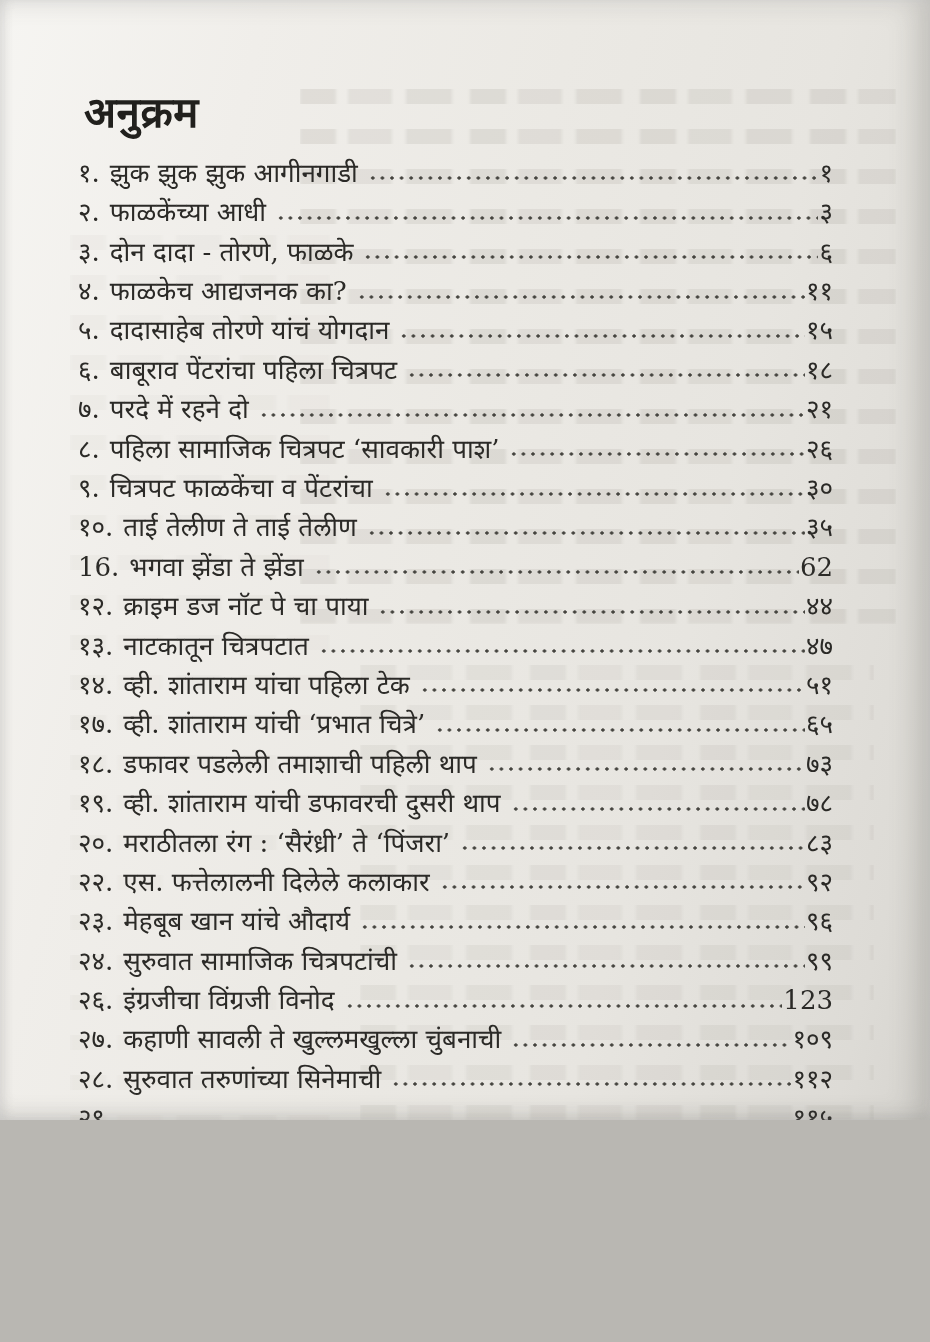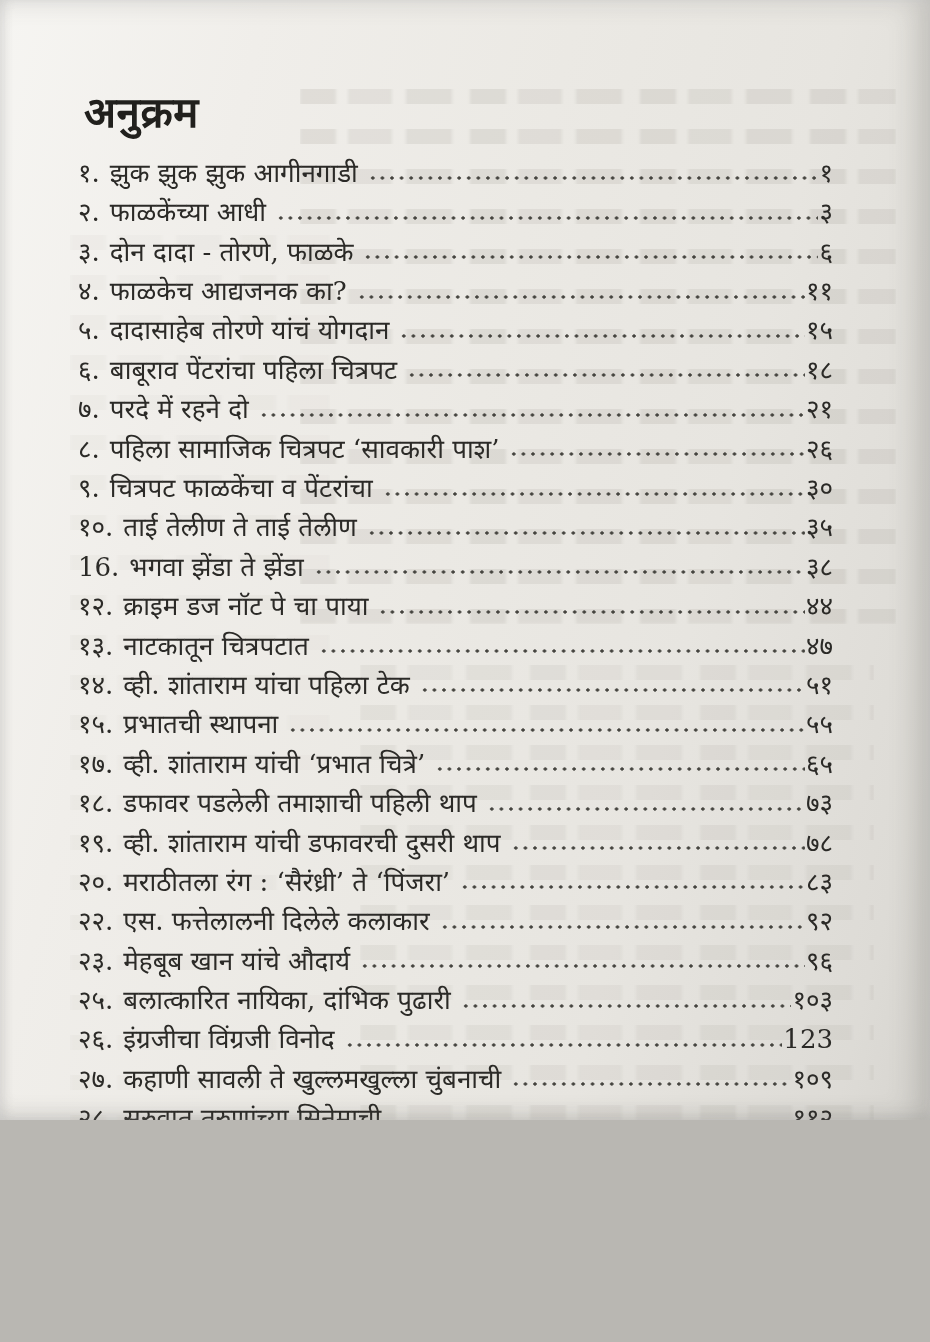--- a/index.html
+++ b/index.html
@@ -169,47 +169,41 @@
       <div class="toc-row">
         <span class="num">१०.</span>
         <span class="ttl">ताई तेलीण ते ताई तेलीण</span>
         <span class="dots"></span>
         <span class="pg">३५</span>
       </div>
       <div class="toc-row">
         <span class="num">16.</span>
         <span class="ttl">भगवा झेंडा ते झेंडा</span>
         <span class="dots"></span>
-        <span class="pg">३८</span>
+        <span class="pg">62</span>
       </div>
       <div class="toc-row">
         <span class="num">१२.</span>
         <span class="ttl">क्राइम डज नॉट पे चा पाया</span>
         <span class="dots"></span>
         <span class="pg">४४</span>
       </div>
       <div class="toc-row">
         <span class="num">१३.</span>
         <span class="ttl">नाटकातून चित्रपटात</span>
         <span class="dots"></span>
         <span class="pg">४७</span>
       </div>
       <div class="toc-row">
         <span class="num">१४.</span>
         <span class="ttl">व्ही. शांताराम यांचा पहिला टेक</span>
         <span class="dots"></span>
         <span class="pg">५१</span>
       </div>
       <div class="toc-row">
-        <span class="num">१५.</span>
-        <span class="ttl">प्रभातची स्थापना</span>
-        <span class="dots"></span>
-        <span class="pg">५५</span>
-      </div>
-      <div class="toc-row">
         <span class="num">१७.</span>
         <span class="ttl">व्ही. शांताराम यांची ‘प्रभात चित्रे’</span>
         <span class="dots"></span>
         <span class="pg">६५</span>
       </div>
       <div class="toc-row">
         <span class="num">१८.</span>
         <span class="ttl">डफावर पडलेली तमाशाची पहिली थाप</span>
         <span class="dots"></span>
         <span class="pg">७३</span>
@@ -232,24 +226,24 @@
         <span class="dots"></span>
         <span class="pg">९२</span>
       </div>
       <div class="toc-row">
         <span class="num">२३.</span>
         <span class="ttl">मेहबूब खान यांचे औदार्य</span>
         <span class="dots"></span>
         <span class="pg">९६</span>
       </div>
       <div class="toc-row">
-        <span class="num">२५.</span>
-        <span class="ttl">बलात्कारित नायिका, दांभिक पुढारी</span>
-        <span class="dots"></span>
-        <span class="pg">१०३</span>
+        <span class="num">२४.</span>
+        <span class="ttl">सुरुवात सामाजिक चित्रपटांची</span>
+        <span class="dots"></span>
+        <span class="pg">९९</span>
       </div>
       <div class="toc-row">
         <span class="num">२६.</span>
         <span class="ttl">इंग्रजीचा विंग्रजी विनोद</span>
         <span class="dots"></span>
         <span class="pg">123</span>
       </div>
       <div class="toc-row">
         <span class="num">२७.</span>
         <span class="ttl">कहाणी सावली ते खुल्लमखुल्ला चुंबनाची</span>

